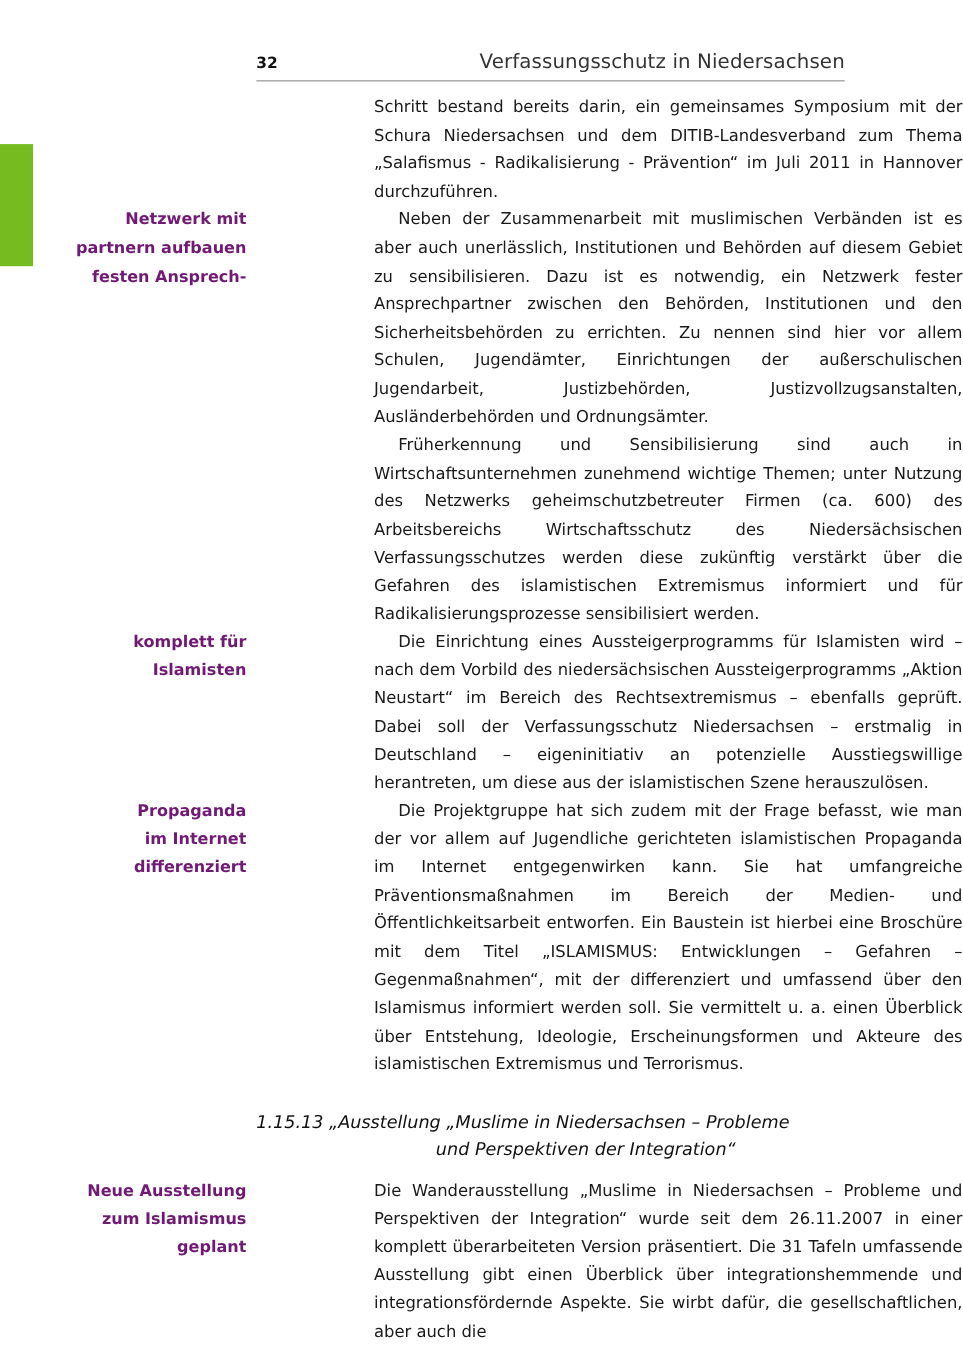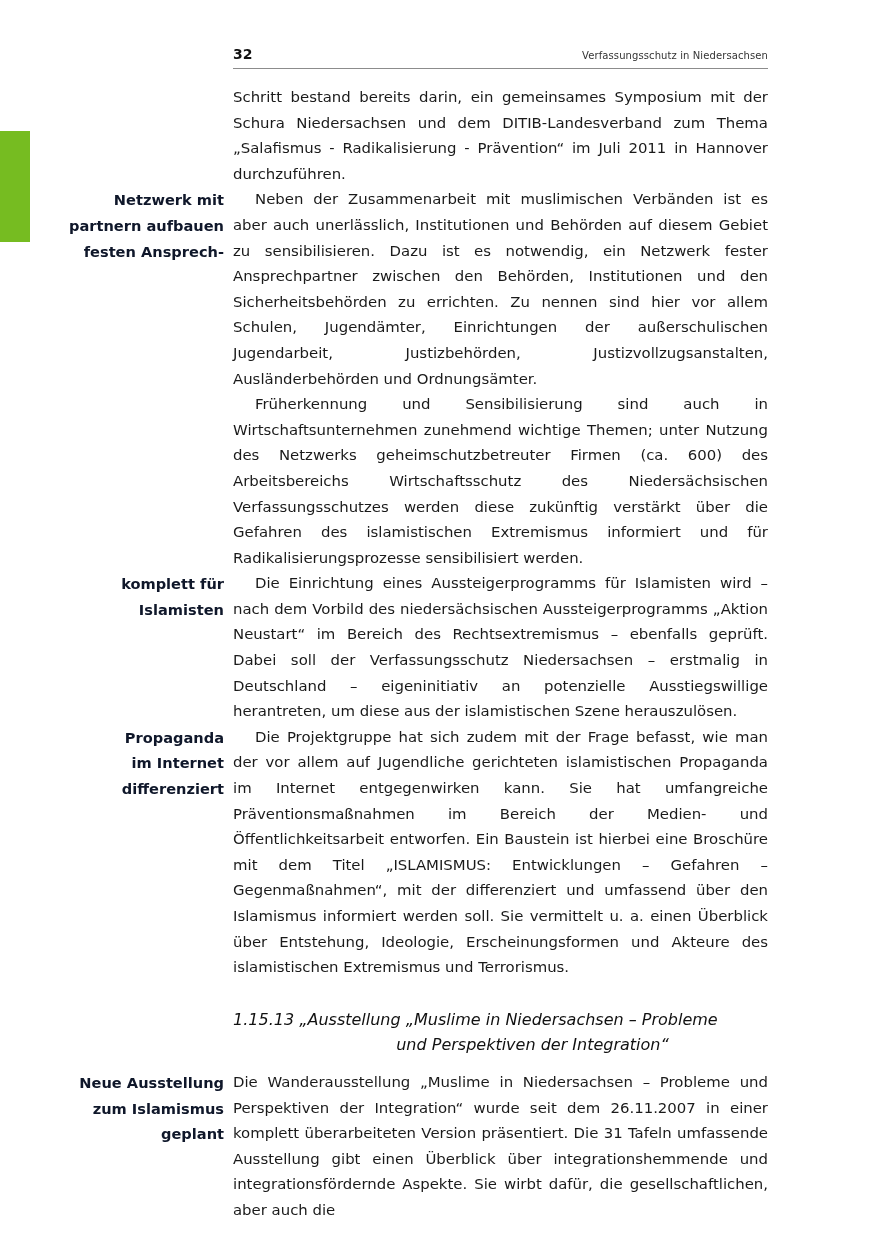--- a/index.html
+++ b/index.html
@@ -45,48 +45,49 @@
     color: #333;
     padding-bottom: 6px;
     border-bottom: 1px solid #8c8c8c;
   }
   .header .page-number {
     font-weight: bold;
     font-size: 14px;
     color: #111;
   }
   .header .running-title {
-    font-size: 10px;
+    font-size: 18px;
     color: #333;
     letter-spacing: 0.1px;
   }
 
   
   .content {
     position: absolute;
     left: 0;
     top: 85px;
     width: 875px;
   }
 
   .block {
     position: relative;
     display: flex;
     margin-bottom: 0;
+    justify-content: space-between;
   }
 
   .margin-note {
     width: 233px;
     box-sizing: border-box;
     padding-right: 9px;
     text-align: right;
     font-weight: bold;
     font-size: 14.6px;
     line-height: 25.6px;
-    color: #0f172a;
+    color: #701a75;
   }
 
   .body-col {
     width: 535px;
     box-sizing: border-box;
     font-size: 14.9px;
     line-height: 25.6px;
     text-align: justify;
     text-justify: inter-word;
     color: #1a1a1a;

